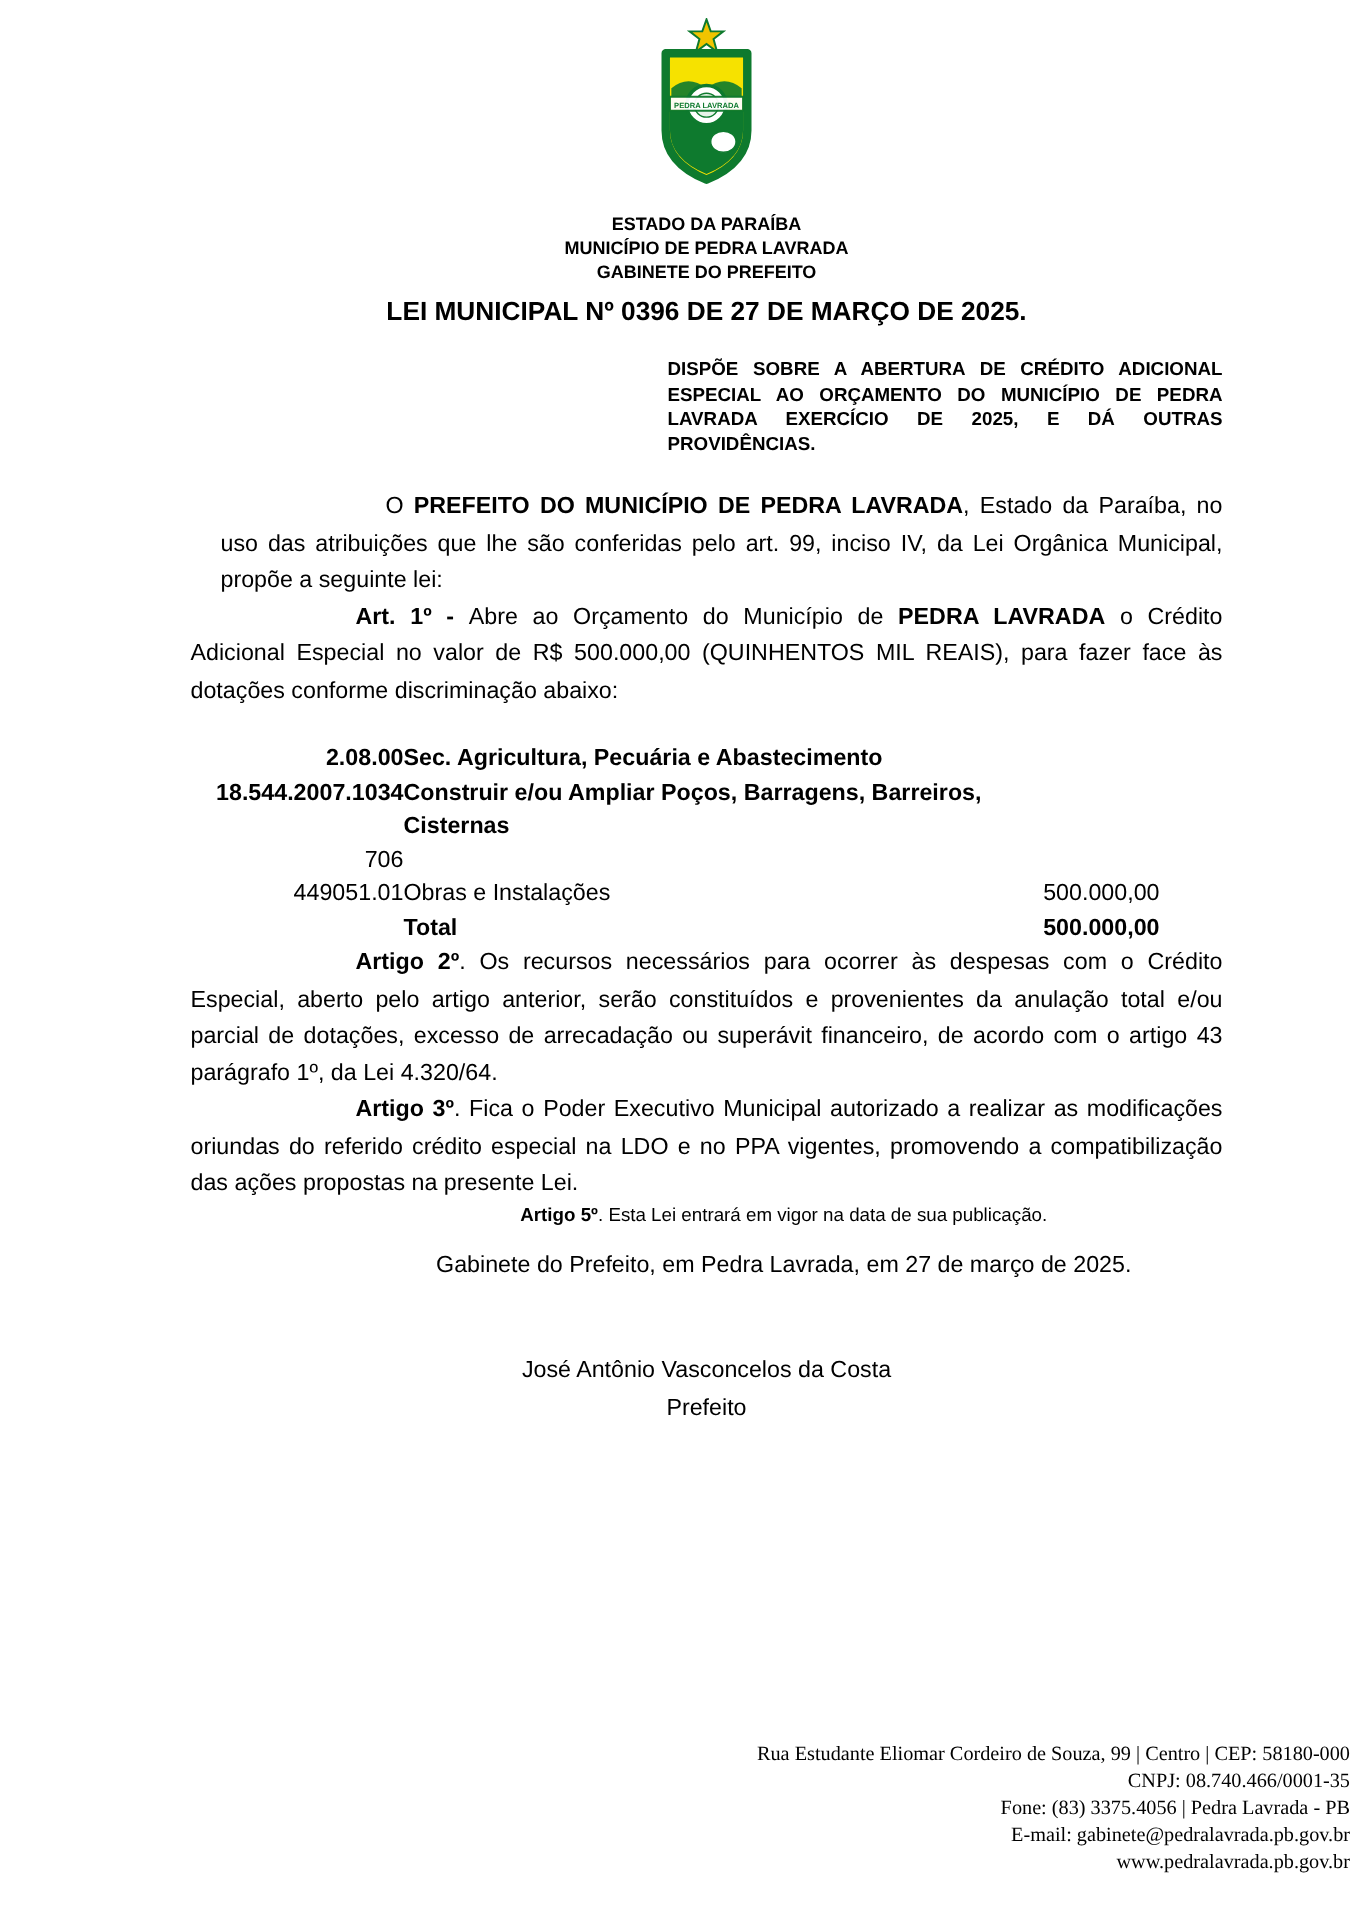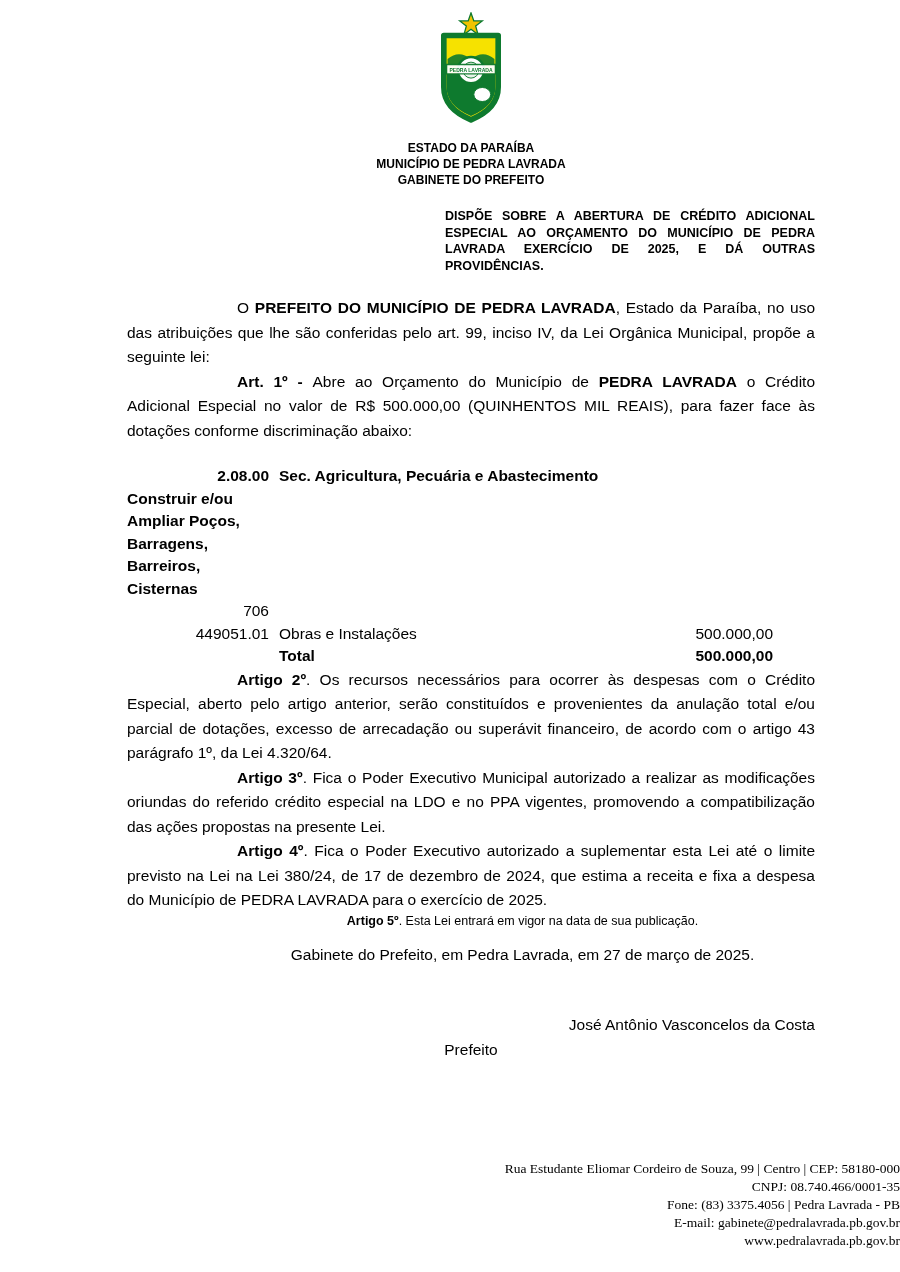--- a/index.html
+++ b/index.html
@@ -42,47 +42,46 @@
     line-height: 16.5px;
     text-align: justify;
   }
   
   .body-par {
     font-size: 15.5px;
     line-height: 24.5px;
     text-align: justify;
   }
   .indent { text-indent: 110px; }
-  .first-par { margin-top: 22px; }
+  .first-par { margin-top: 22px; margin-left: 20px; }
   
   .budget { margin-top: 22px; font-size: 15.5px; }
   .budget-row {
     display: grid;
     grid-template-columns: 142px 1fr 150px;
-    column-gap: 10px;
     line-height: 22.5px;
   }
   .budget-row .code { text-align: right; }
   .budget-row .val { text-align: right; padding-right: 42px; }
   .budget-row.bold { font-weight: bold; }
   
   .small-par {
     font-size: 12.5px;
     line-height: 17px;
     text-indent: 103px;
     text-align: center;
   }
   
   .closing {
     margin-top: 16px;
     margin-left: 103px;
     font-size: 15.5px;
     text-align: center;
   }
-  .sig-name { margin-top: 52px; text-align: right; font-size: 15.5px; }
+  .sig-name { margin-top: 52px; text-align: center; font-size: 15.5px; }
   .sig-role { margin-top: 7px; text-align: center; font-size: 15.5px; }
   
   .footer {
     position: absolute;
     left: 0; right: 0; bottom: 22px;
     text-align: right;
     font-family: "Liberation Serif", serif;
     font-size: 13.5px;
     line-height: 18px;
   }
@@ -110,34 +109,36 @@
 
       <path d="M24 56 L76 56 L76 66 L24 66 Z" fill="#ffffff" stroke="#0e7a2e" stroke-width="1.4" opacity="0.95"></path>
       <text x="50" y="63.8" text-anchor="middle" font-size="5.4" font-weight="bold" font-family="Liberation Sans, sans-serif" fill="#0e7a2e">PEDRA LAVRADA</text>
     </svg>
   </div>
 
   <div class="hdr-line">ESTADO DA PARAÍBA</div>
   <div class="hdr-line">MUNICÍPIO DE PEDRA LAVRADA</div>
   <div class="hdr-line">GABINETE DO PREFEITO</div>
 
+  <div class="law-title">LEI MUNICIPAL Nº 0396 DE 27 DE MARÇO DE 2025.</div>
 
   <div class="ementa">DISPÕE SOBRE A ABERTURA DE CRÉDITO ADICIONAL ESPECIAL AO ORÇAMENTO DO MUNICÍPIO DE PEDRA LAVRADA EXERCÍCIO DE 2025, E DÁ OUTRAS PROVIDÊNCIAS.</div>
 
   <p class="body-par indent first-par"><span>O </span><b>PREFEITO DO MUNICÍPIO DE PEDRA LAVRADA</b><span>, Estado da Paraíba, no uso das atribuições que lhe são conferidas pelo art. 99, inciso IV, da Lei Orgânica Municipal, propõe a seguinte lei:</span></p>
 
   <p class="body-par indent"><b>Art. 1º - </b><span>Abre ao Orçamento do Município de </span><b>PEDRA LAVRADA</b><span> o Crédito Adicional Especial no valor de R$ 500.000,00 (QUINHENTOS MIL REAIS), para fazer face às dotações conforme discriminação abaixo:</span></p>
 
   <div class="budget">
     <div class="budget-row bold">
       <span class="code">2.08.00</span>
       <span class="desc">Sec. Agricultura, Pecuária e Abastecimento</span>
       <span class="val"></span>
     </div>
     <div class="budget-row bold">
+      <span class="code">18.544.2007.1034</span>
       <span class="desc">Construir e/ou Ampliar Poços, Barragens, Barreiros, Cisternas</span>
       <span class="val"></span>
     </div>
     <div class="budget-row">
       <span class="code">706</span>
       <span class="val"></span>
     </div>
     <div class="budget-row">
       <span class="code">449051.01</span>
       <span class="desc">Obras e Instalações</span>
@@ -147,21 +148,20 @@
       <span class="code"></span>
       <span class="desc">Total</span>
       <span class="val">500.000,00</span>
     </div>
   </div>
 
   <p class="body-par indent"><b>Artigo 2º</b><span>. Os recursos necessários para ocorrer às despesas com o Crédito Especial, aberto pelo artigo anterior, serão constituídos e provenientes da anulação total e/ou parcial de dotações, excesso de arrecadação ou superávit financeiro, de acordo com o artigo 43 parágrafo 1º, da Lei 4.320/64.</span></p>
 
   <p class="body-par indent"><b>Artigo 3º</b><span>. Fica o Poder Executivo Municipal autorizado a realizar as modificações oriundas do referido crédito especial na LDO e no PPA vigentes, promovendo a compatibilização das ações propostas na presente Lei.</span></p>
 
-  <p class="body-par indent"><b>Artigo 4º</b><span>. Fica o Poder Executivo autorizado a suplementar esta Lei até o limite previsto na Lei na Lei 380/24, de 17 de dezembro de 2024, que estima a receita e fixa a despesa do Município de PEDRA LAVRADA para o exercício de 2025.</span></p>
 
   <p class="small-par"><b>Artigo 5º</b><span>. Esta Lei entrará em vigor na data de sua publicação.</span></p>
 
   <p class="closing">Gabinete do Prefeito, em Pedra Lavrada, em 27 de março de 2025.</p>
 
   <p class="sig-name">José Antônio Vasconcelos da Costa</p>
   <p class="sig-role">Prefeito</p>
 
   <div class="footer">
     <div>Rua Estudante Eliomar Cordeiro de Souza, 99 | Centro | CEP: 58180-000</div>

